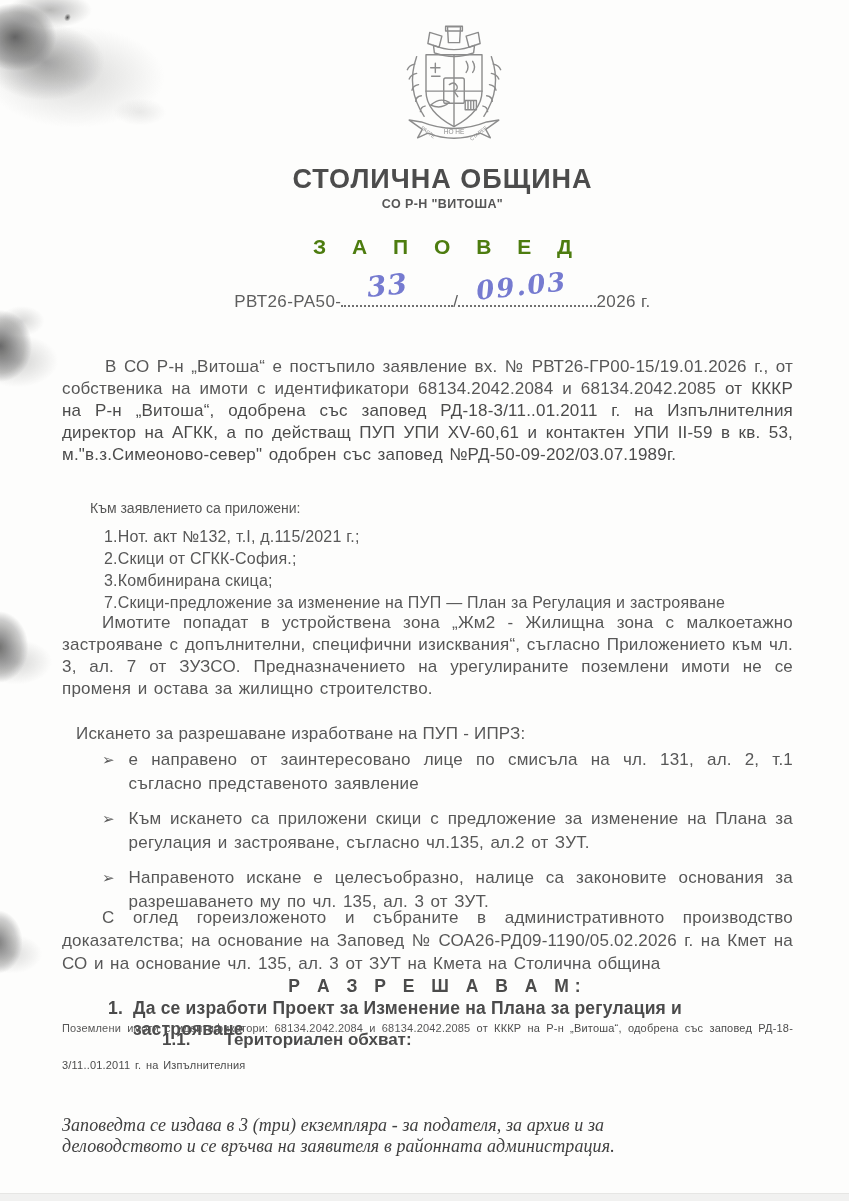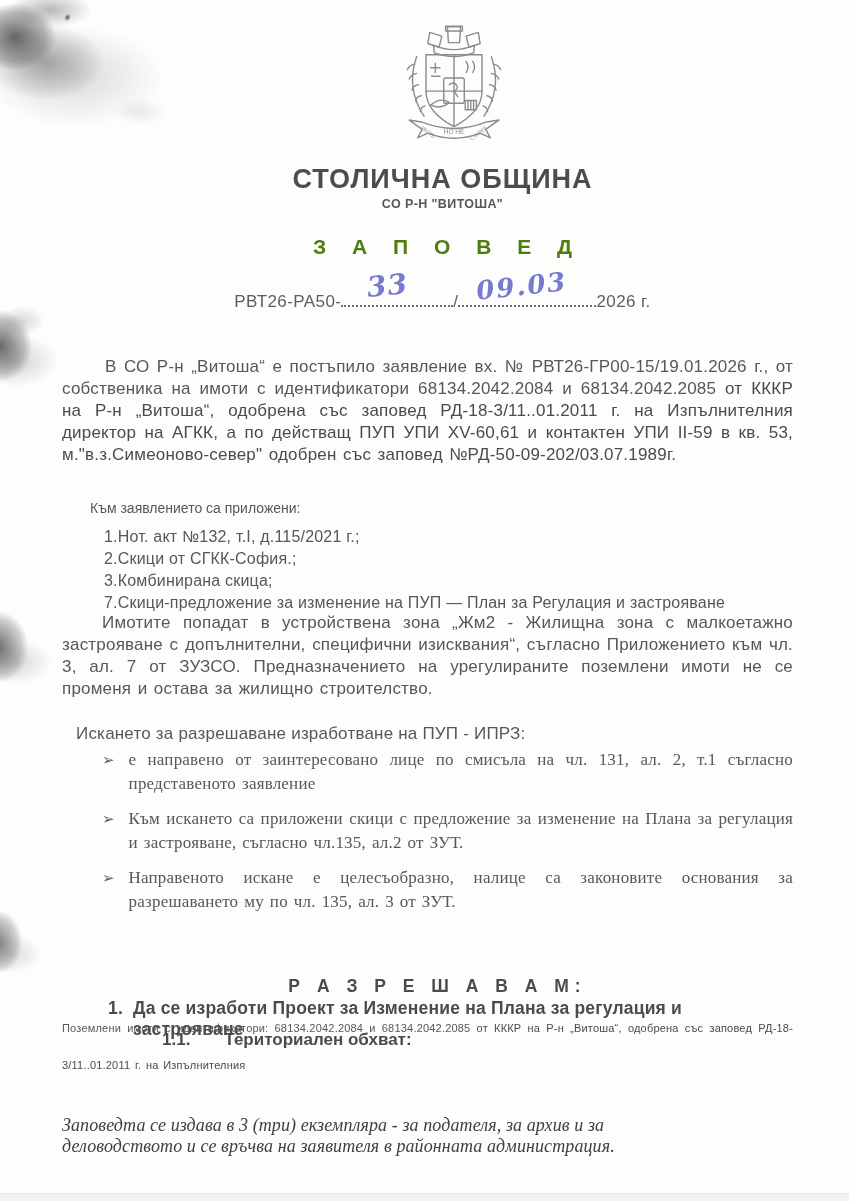--- a/index.html
+++ b/index.html
@@ -32,21 +32,21 @@
   .b{font-weight:400;color:#4b4b4b;}
   .p1{top:356px;text-indent:43px;}
   .attach-intro{top:500px;padding-left:28px;font-size:14px;}
   .attach-list{top:526px;padding-left:42px;font-size:16px;line-height:22px;letter-spacing:.2px;}
   .p2{top:612px;text-indent:40px;}
   .legal-heading{top:700px;padding-left:10px;font-size:17px;font-weight:700;color:#4b4b4b;text-decoration:underline;letter-spacing:.2px;}
   .request-line{top:724px;padding-left:14px;font-size:17px;letter-spacing:.2px;}
   .bullets{top:748px;}
   .bullet{display:flex;gap:14px;margin-bottom:11px;}
   .bullet-marker{flex:0 0 auto;padding-left:40px;font-size:15px;color:#5a5a5a;line-height:24px;}
-  .bullet-text{flex:1;font-size:17px;line-height:24px;text-align:justify;letter-spacing:.2px;word-spacing:1.5px;font-family:Liberation Serif, serif;}
+  .bullet-text{flex:1;font-size:17px;line-height:24px;text-align:justify;letter-spacing:.2px;word-spacing:1.5px;}
   .p3{top:906px;text-indent:40px;line-height:23px;}
   .resolution{top:976px;font-size:17.5px;font-weight:700;letter-spacing:6px;color:#4b4b4b;text-align:center;padding-left:20px;}
   .item1{top:998px;display:flex;gap:10px;padding-left:46px;font-size:17.5px;font-weight:700;color:#4b4b4b;letter-spacing:.2px;}
   .item1 .txt{}
   .sub-item{top:1030px;display:flex;gap:34px;padding-left:100px;font-size:17px;font-weight:700;color:#4b4b4b;}
   .scope{top:1010px;line-height:37px;font-size:11px;}
   .footer-note{
     top:1115px;max-width:660px;
     font-family:"Liberation Serif",serif;font-style:italic;
     font-size:18px;line-height:21px;color:#404040;letter-spacing:.1px;
@@ -153,20 +153,21 @@
     <div class="bullet">
       <span class="bullet-marker">➢</span>
       <span class="bullet-text">Към искането са приложени скици с предложение за изменение на Плана за регулация и застрояване, съгласно чл.135, ал.2 от ЗУТ.</span>
     </div>
     <div class="bullet">
       <span class="bullet-marker">➢</span>
       <span class="bullet-text">Направеното искане е целесъобразно, налице са законовите основания за разрешаването му по чл. 135, ал. 3 от ЗУТ.</span>
     </div>
   </div>
 
+  <div class="abs para p3">С оглед гореизложеното и събраните в административното производство доказателства; на основание на Заповед № СОА26-РД09-1190/05.02.2026 г. на Кмет на СО и на основание чл. 135, ал. 3 от ЗУТ на Кмета на Столична община</div>
 
   <div class="abs resolution">Р А З Р Е Ш А В А М:</div>
   <div class="abs item1">
     <span>1.</span>
     <span class="txt">Да се изработи Проект за Изменение на Плана  за регулация и застрояване</span>
   </div>
   <div class="abs sub-item">
     <span>1.1.</span>
     <span>Териториален обхват:</span>
   </div>

